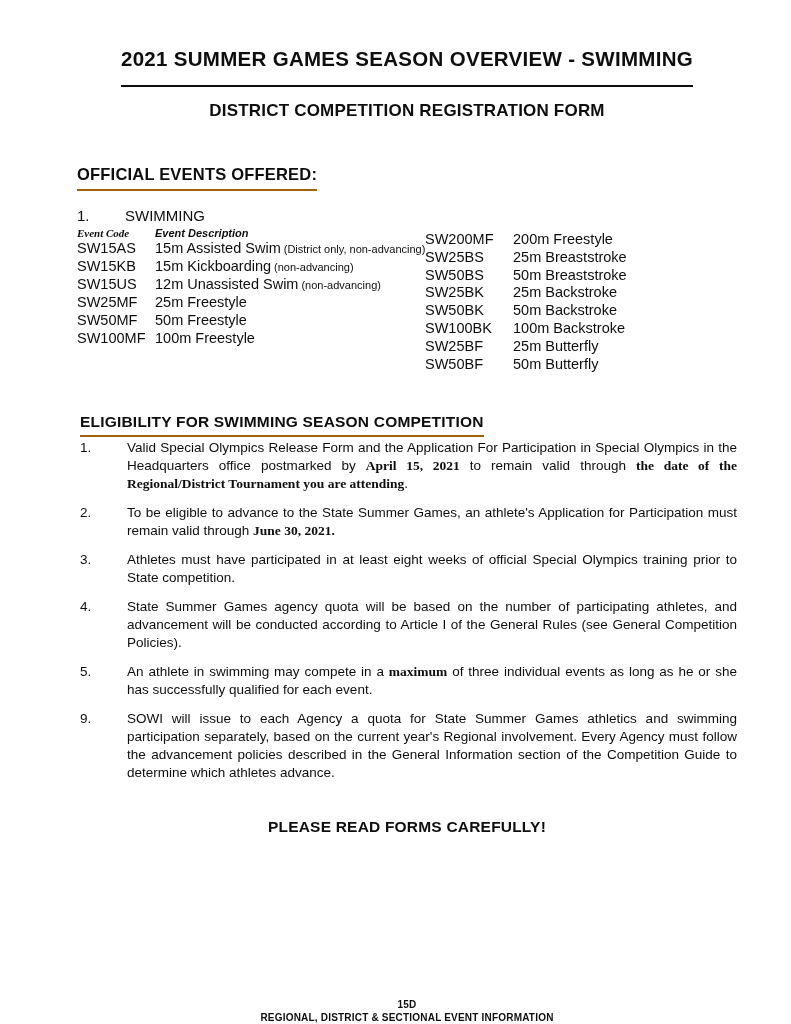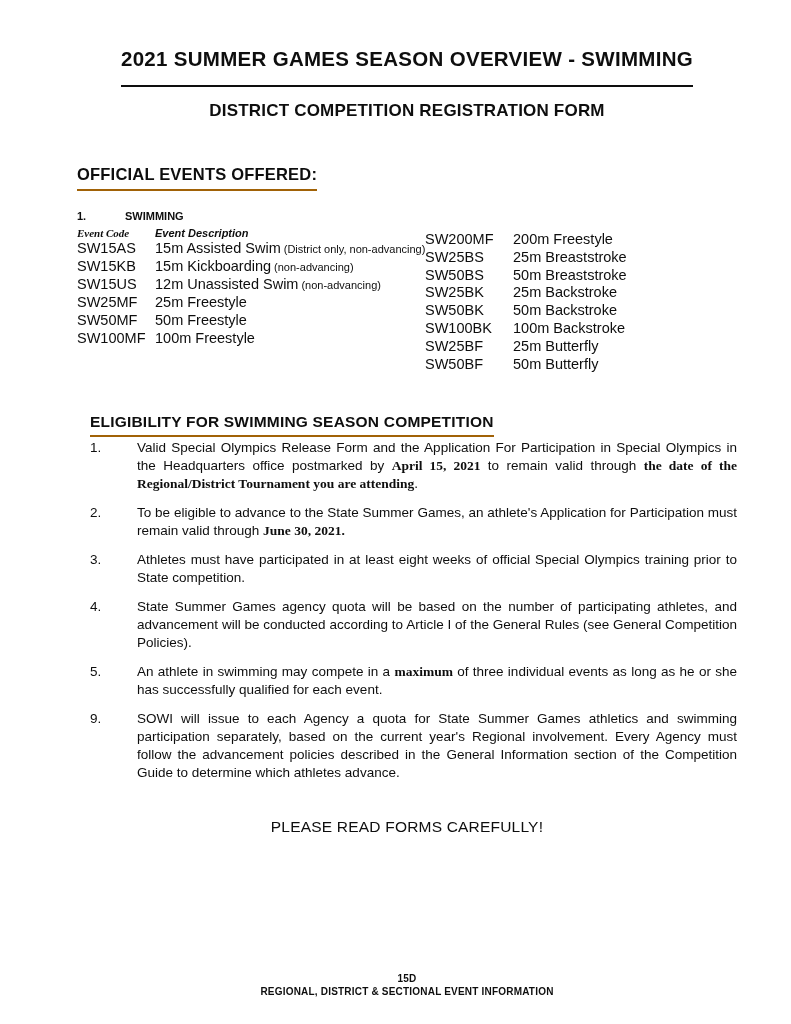--- a/index.html
+++ b/index.html
@@ -26,45 +26,45 @@
   .subtitle { font-size: 17px; font-weight: bold; margin-top: 14px; letter-spacing: 0.2px; }
 
   
   .content { padding: 0 54px 0 77px; }
 
   .official-heading { margin-top: 44px; font-size: 16.5px; font-weight: bold; letter-spacing: 0.2px; }
   .u2 { display: inline-block; border-bottom: 2px solid #a16207; padding-bottom: 5px; }
 
   
   .events-group { margin-top: 17px; }
-  .group-title-row { font-size: 11px; font-weight: bold; line-height: 16px; }
+  .group-title-row { font-size: 15px; font-weight: normal; line-height: 16px; }
   .group-num { display: inline-block; width: 48px; }
   .events-cols { display: flex; margin-top: 2px; }
   .col-left { width: 348px; flex: none; }
   .col-right { flex: 1; margin-top: 5px; }
   .event-header { display: flex; font-size: 11px; font-weight: bold; font-style: italic; line-height: 14px; }
   .event-header .h-code { width: 78px; flex: none; font-family: Liberation Serif, serif; }
   .event-row { display: flex; font-size: 14.5px; line-height: 17px; white-space: nowrap; }
   .col-left .event-code { width: 78px; flex: none; }
   .col-right .event-row { line-height: 17.8px; }
   .col-right .event-code { width: 88px; flex: none; }
   .event-note { font-size: 11px; margin-left: 3px; }
 
   
-  .eligibility { margin-top: 40px; margin-left: 13px; }
+  .eligibility { margin-top: 40px; margin-left: 3px; }
   .elig-heading { font-size: 15.5px; font-weight: bold; line-height: 17px; margin-bottom: 2px; letter-spacing: 0.2px; }
   .elig-item { display: flex; font-size: 13.5px; line-height: 18px; margin-bottom: 11px; }
   .elig-num { width: 47px; flex: none; }
   .elig-text { flex: 1; text-align: justify; }
   .elig-text .bold { font-weight: bold; font-family: Liberation Serif, serif; }
 
   
-  .notice { margin-top: 36px; text-align: center; font-size: 15.5px; font-weight: normal; letter-spacing: 0.2px; }
+  .notice { margin-top: 36px; text-align: center; font-size: 15.5px; font-weight: bold; letter-spacing: 0.2px; }
   .footer {
-    position: absolute; left: 0; right: 0; top: 972px;
+    position: absolute; left: 0; right: 0; top: 998px;
     padding-left: 23px; text-align: center;
     font-size: 10px; font-weight: bold; line-height: 13px; letter-spacing: 0.2px;
   }
 </style>
 </head>
 <body>
 
 <div class="page">
 
   <div class="header">

